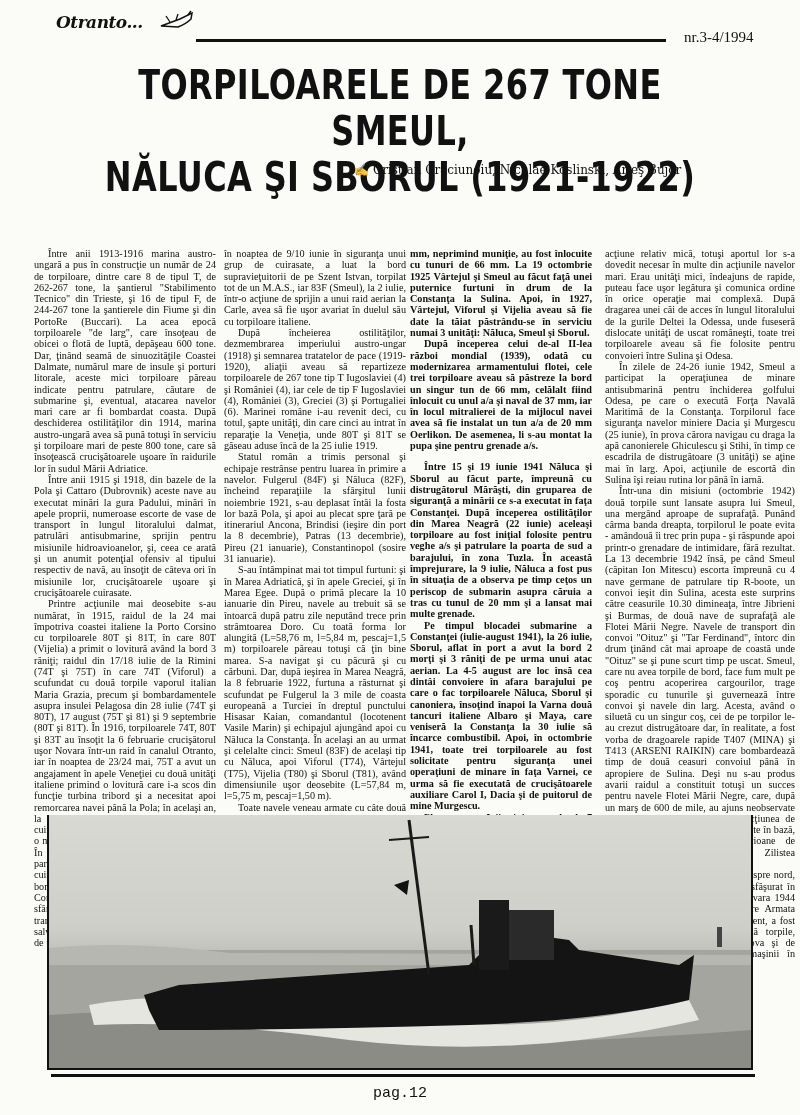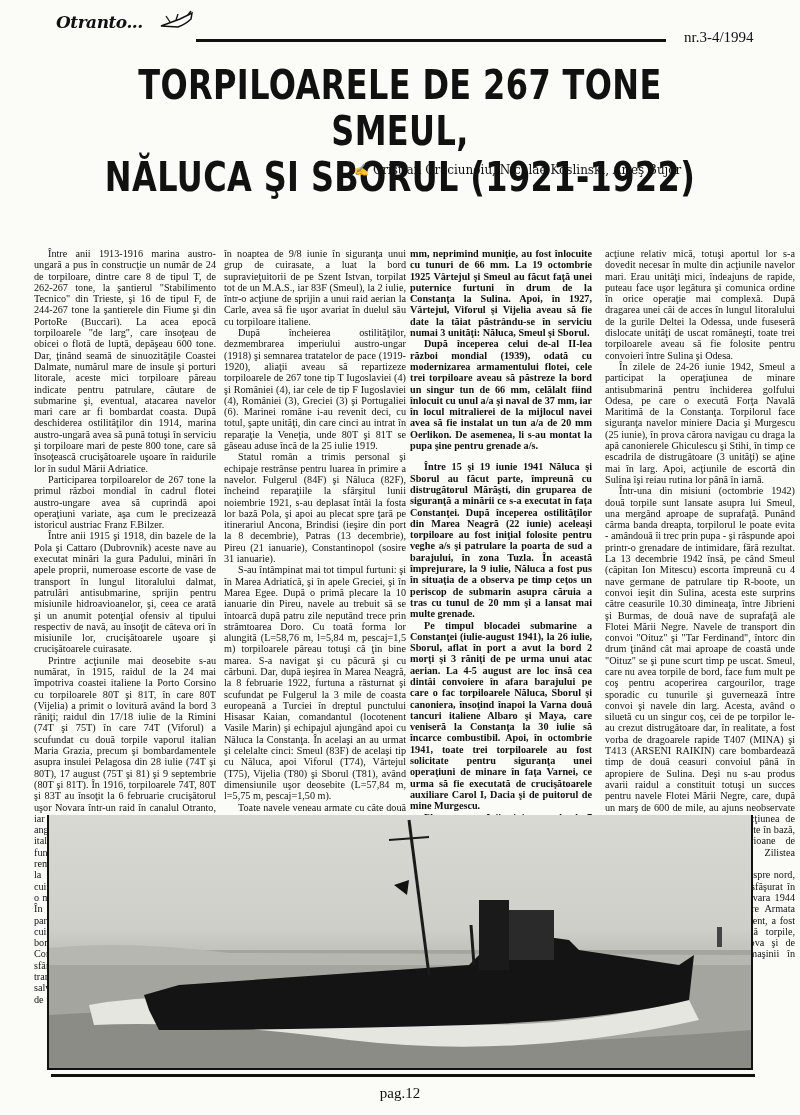--- a/index.html
+++ b/index.html
@@ -20,21 +20,21 @@
   .columns { position: absolute; top: 200px; left: 34px; width: 760px; height: 600px; margin-top: 48px; }
   .col { position: absolute; top: 0; width: 182px; font-size: 10.2px; line-height: 11.3px; text-align: justify; hyphens: auto; }
   .col p { margin: 0; text-indent: 14px; }
   .col p.noindent { text-indent: 0; }
   .col p.gap { margin-top: 10px; }
   .c1 { left: 0; } .c2 { left: 190px; } .c3 { left: 376px; font-weight: bold; } .c4 { left: 571px; width: 190px; }
   .photo { position: absolute; left: 47px; top: 815px; width: 702px; height: 253px; border: 2px solid #111; border-top: none;
     background: linear-gradient(180deg, #d9d9d4 0%, #cfcfc9 45%, #b8b8b2 60%, #9a9a95 100%); overflow: hidden; }
   .photo svg { position: absolute; left: 0; top: 0; }
   .bottom-rule { position: absolute; left: 51px; top: 1074px; width: 704px; height: 3px; background: #111; }
-  .pagenum { position: absolute; left: 0; top: 1085px; width: 800px; text-align: center; font-size: 15px; }
+  .pagenum { position: absolute; left: 0; top: 1085px; width: 800px; text-align: center; font-size: 15px; font-family: Liberation Mono, monospace; }
 </style>
 </head>
 <body>
 
 <div class="header">
   <span class="logo">Otranto...</span>
   <span class="logo-plane">
     <svg width="38" height="22" viewBox="0 0 38 22">
       <path d="M3 16 L22 9 Q30 5 34 3 L33 9 Q28 14 20 17 Z" fill="none" stroke="#111" stroke-width="1.5"></path>
       <path d="M12 12 L8 6 M18 10 L20 4" stroke="#111" stroke-width="1.3"></path>
@@ -50,26 +50,25 @@
   <div>NĂLUCA ŞI SBORUL (1921-1922)</div>
 </div>
 
 <div class="authors">
   <span class="pen">✍</span><span>Cristian Crăciunoiu, Niculae Koslinski, Arieş Bujor</span>
 </div>
 
 <div class="columns">
   <div class="col c1">
     <p>Între anii 1913-1916 marina austro-ungară a pus în construcţie un număr de 24 de torpiloare, dintre care 8 de tipul T, de 262-267 tone, la şantierul "Stabilimento Tecnico" din Trieste, şi 16 de tipul F, de 244-267 tone la şantierele din Fiume şi din PortoRe (Buccari). La acea epocă torpiloarele "de larg", care însoţeau de obicei o flotă de luptă, depăşeau 600 tone. Dar, ţinând seamă de sinuozităţile Coastei Dalmate, numărul mare de insule şi porturi litorale, aceste mici torpiloare păreau indicate pentru patrulare, căutare de submarine şi, eventual, atacarea navelor mari care ar fi bombardat coasta. După deschiderea ostilităţilor din 1914, marina austro-ungară avea să pună totuşi în serviciu şi torpiloare mari de peste 800 tone, care să însoţească crucişătoarele uşoare în raidurile lor în sudul Mării Adriatice.</p>
-    <p>Participarea torpiloarelor de 267 tone la primul război mondial în cadrul flotei austro-ungare avea să cuprindă apoi operaţiuni variate, aşa cum le precizează istoricul austriac Franz F.Bilzer.</p>
     <p>Între anii 1915 şi 1918, din bazele de la Pola şi Cattaro (Dubrovnik) aceste nave au executat minări la gura Padului, minări în apele proprii, numeroase escorte de vase de transport în lungul litoralului dalmat, patrulări antisubmarine, sprijin pentru misiunile hidroavioanelor, şi, ceea ce arată şi un anumit potenţial ofensiv al tipului respectiv de navă, au însoţit de câteva ori în misiunile lor, crucişătoarele uşoare şi crucişătoarele cuirasate.</p>
     <p>Printre acţiunile mai deosebite s-au numărat, în 1915, raidul de la 24 mai împotriva coastei italiene la Porto Corsino cu torpiloarele 80T şi 81T, în care 80T (Vijelia) a primit o lovitură având la bord 3 răniţi; raidul din 17/18 iulie de la Rimini (74T şi 75T) în care 74T (Viforul) a scufundat cu două torpile vaporul italian Maria Grazia, precum şi bombardamentele asupra insulei Pelagosa din 28 iulie (74T şi 80T), 17 august (75T şi 81) şi 9 septembrie (80T şi 81T). În 1916, torpiloarele 74T, 80T şi 83T au însoţit la 6 februarie crucişătorul uşor Novara într-un raid în canalul Otranto, iar în noaptea de 23/24 mai, 75T a avut un angajament în apele Veneţiei cu două unităţi italiene primind o lovitură care i-a scos din funcţie turbina tribord şi a necesitat apoi remorcarea navei până la Pola; în acelaşi an, la 28 august, 83F a însoţit crucişătoarele cuirasate Sankt Georg şi Kaiser Karl VI într-o misiune de bombardament coasta italiană. În 1917 a fost rândul lui 84F (Fulgerul) să participe între 14 şi 16 noiembrie, alături de cuirasatele pază coastă Wien şi Budapest la bombardarea bateriilor italiene de la Cortelazzo, în zona frontului de uscat. În sfârşit, în 1918, 84F a însoţit la 12 mai transportul Bregenz, de la bordul căruia va salva 125 de oameni după torpilarea vasului de un M.A.S. italian; 81T (Sborul), aflat</p>
   </div>
   <div class="col c2">
-    <p class="noindent">în noaptea de 9/8 iunie în siguranţa unui grup de cuirasate, a luat la bord supravieţuitorii de pe Szent Istvan, torpilat tot de un M.A.S., iar 83F (Smeul), la 2 iulie, într-o acţiune de sprijin a unui raid aerian la Carle, avea să fie uşor avariat în duelul său cu torpiloare italiene.</p>
+    <p class="noindent">în noaptea de 9/10 iunie în siguranţa unui grup de cuirasate, a luat la bord supravieţuitorii de pe Szent Istvan, torpilat tot de un M.A.S., iar 83F (Smeul), la 2 iulie, într-o acţiune de sprijin a unui raid aerian la Carle, avea să fie uşor avariat în duelul său cu torpiloare italiene.</p>
     <p>După încheierea ostilităţilor, dezmembrarea imperiului austro-ungar (1918) şi semnarea tratatelor de pace (1919-1920), aliaţii aveau să repartizeze torpiloarele de 267 tone tip T Iugoslaviei (4) şi României (4), iar cele de tip F Iugoslaviei (4), României (3), Greciei (3) şi Portugaliei (6). Marinei române i-au revenit deci, cu totul, şapte unităţi, din care cinci au intrat în reparaţie la Veneţia, unde 80T şi 81T se găseau aduse încă de la 25 iulie 1919.</p>
     <p>Statul român a trimis personal şi echipaje restrânse pentru luarea în primire a navelor. Fulgerul (84F) şi Năluca (82F), încheind reparaţiile la sfârşitul lunii noiembrie 1921, s-au deplasat întâi la fosta lor bază Pola, şi apoi au plecat spre ţară pe itinerariul Ancona, Brindisi (ieşire din port la 8 decembrie), Patras (13 decembrie), Pireu (21 ianuarie), Constantinopol (sosire 31 ianuarie).</p>
     <p>S-au întâmpinat mai tot timpul furtuni: şi în Marea Adriatică, şi în apele Greciei, şi în Marea Egee. După o primă plecare la 10 ianuarie din Pireu, navele au trebuit să se întoarcă după patru zile neputând trece prin strâmtoarea Doro. Cu toată forma lor alungită (L=58,76 m, l=5,84 m, pescaj=1,5 m) torpiloarele păreau totuşi că ţin bine marea. S-a navigat şi cu păcură şi cu cărbuni. Dar, după ieşirea în Marea Neagră, la 8 februarie 1922, furtuna a răsturnat şi scufundat pe Fulgerul la 3 mile de coasta europeană a Turciei în dreptul punctului Hisasar Kaian, comandantul (locotenent Vasile Marin) şi echipajul ajungând apoi cu Năluca la Constanţa. În acelaşi an au urmat şi celelalte cinci: Smeul (83F) de acelaşi tip cu Năluca, apoi Viforul (T74), Vârtejul (T75), Vijelia (T80) şi Sborul (T81), având dimensiunile uşor deosebite (L=57,84 m, l=5,75 m, pescaj=1,50 m).</p>
     <p>Toate navele veneau armate cu câte două tunuri de 75 mm, două tuburi lanstorpile de 450 mm şi două mitraliere. Două căldări Yarrow cu combustie dublă - cărbuni şi păcură - şi turbine (5000 CP) asigurau viteze de 22-26 noduri. Primele două (tipul fost F) aveau câte 2 coşuri, celelalte (tipul fost T) câte un coş.</p>
     <p>Totuşi, deşi aceste unităţi nu împliniseră zece ani de serviciu, progresele din anii războiului ale navelor torpiloare şi, în special contratorpiloare, le făceau încă de la venirea lor în ţară ca nave de tip oarecum depăşit. Au fost folosite deci pentru instrucţie marinărească generală şi pentru formare de personal torpilor la mare, armându-se anual între 2 şi 4 unităţi. Baza lor a rămas Galaţi unde exista Arsenalul Marinei cu un doc plutitor. Tunurile de 75</p>
   </div>
   <div class="col c3">
     <p class="noindent">mm, neprimind muniţie, au fost înlocuite cu tunuri de 66 mm. La 19 octombrie 1925 Vârtejul şi Smeul au făcut faţă unei puternice furtuni în drum de la Constanţa la Sulina. Apoi, în 1927, Vârtejul, Viforul şi Vijelia aveau să fie date la tăiat păstrându-se în serviciu numai 3 unităţi: Năluca, Smeul şi Sborul.</p>
     <p>După începerea celui de-al II-lea război mondial (1939), odată cu modernizarea armamentului flotei, cele trei torpiloare aveau să păstreze la bord un singur tun de 66 mm, celălalt fiind înlocuit cu unul a/a şi naval de 37 mm, iar în locul mitralierei de la mijlocul navei avea să fie instalat un tun a/a de 20 mm Oerlikon. De asemenea, li s-au montat la pupa şine pentru grenade a/s.</p>
     <p class="gap">Între 15 şi 19 iunie 1941 Năluca şi Sborul au făcut parte, împreună cu distrugătorul Mărăşti, din gruparea de siguranţă a minării ce s-a executat în faţa Constanţei. După începerea ostilităţilor din Marea Neagră (22 iunie) aceleaşi torpiloare au fost iniţial folosite pentru veghe a/s şi patrulare la poarta de sud a barajului, în zona Tuzla. În această împrejurare, la 9 iulie, Năluca a fost pus în situaţia de a observa pe timp ceţos un periscop de submarin asupra căruia a tras cu tunul de 20 mm şi a lansat mai multe grenade.</p>

